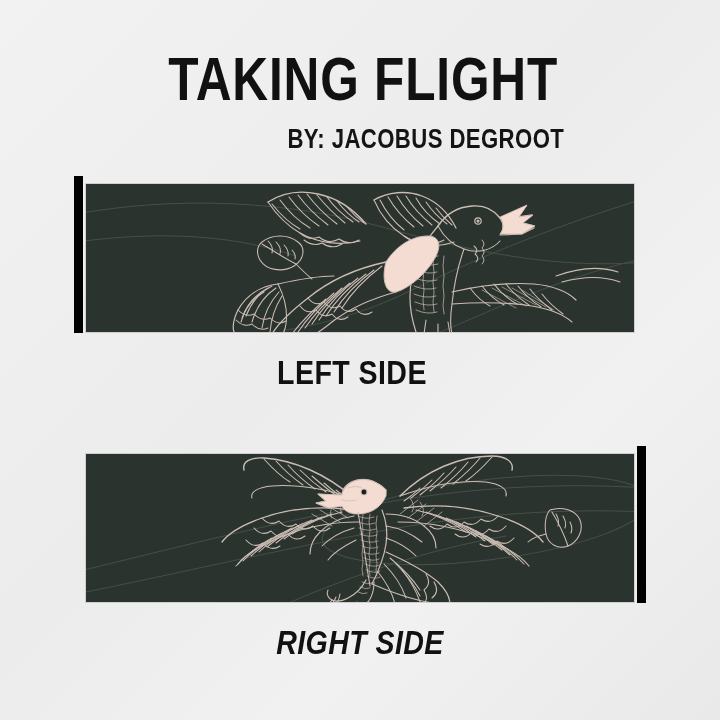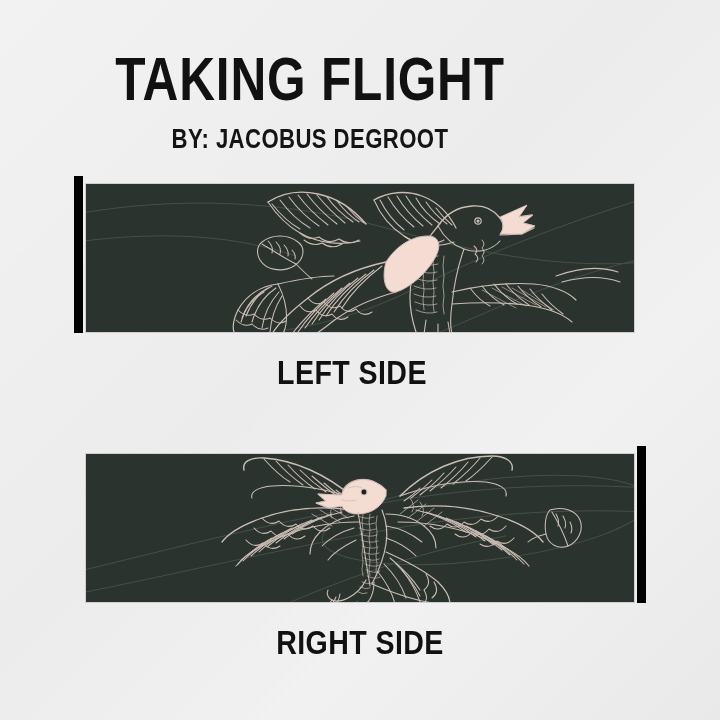--- a/index.html
+++ b/index.html
@@ -9,21 +9,21 @@
     font-family:"Liberation Sans", sans-serif;
     background:#eeeeee;
     background-image:linear-gradient(135deg,#f2f2f2 0%,#ececec 45%,#f1f1f1 70%,#e9e9e9 100%);
     overflow:hidden;
     position:relative;
   }
 
   .page { position:relative; width:720px; height:720px; }
 
   
-  .header { position:absolute; left:0; top:0; width:620px; text-align:center; }
+  .header { position:absolute; left:0; top:0; width:620px; text-align:right; }
   .title {
     font-family:"Liberation Sans Narrow","Liberation Sans", sans-serif;
     font-weight:bold;
     font-size:62px;
     letter-spacing:1px;
     color:#111111;
     line-height:1;
     margin-top:48px;
     transform:scaleX(0.80);
     transform-origin:center top;
@@ -38,21 +38,21 @@
     line-height:1;
     margin-top:16px;
     transform:scaleX(0.82);
     transform-origin:center top;
     white-space:nowrap;
   }
 
   
   .panel-block { position:absolute; }
   #panel-left-block  { left:0; top:176px;  width:704px; }
-  #panel-right-block { left:0; top:446px;  width:720px; }
+  #panel-right-block { left:0; top:446px;  width:720px;font-style:italic; }
 
   .panel-wrap { position:relative; }
   #panel-left-wrap  { margin-left:85px; width:550px; height:157px; }
   #panel-right-wrap { margin-left:85px; width:550px; height:157px; }
 
   .panel {
     position:absolute;
     top:7px; left:0;
     width:550px; height:150px;
     background:#2b332e;

